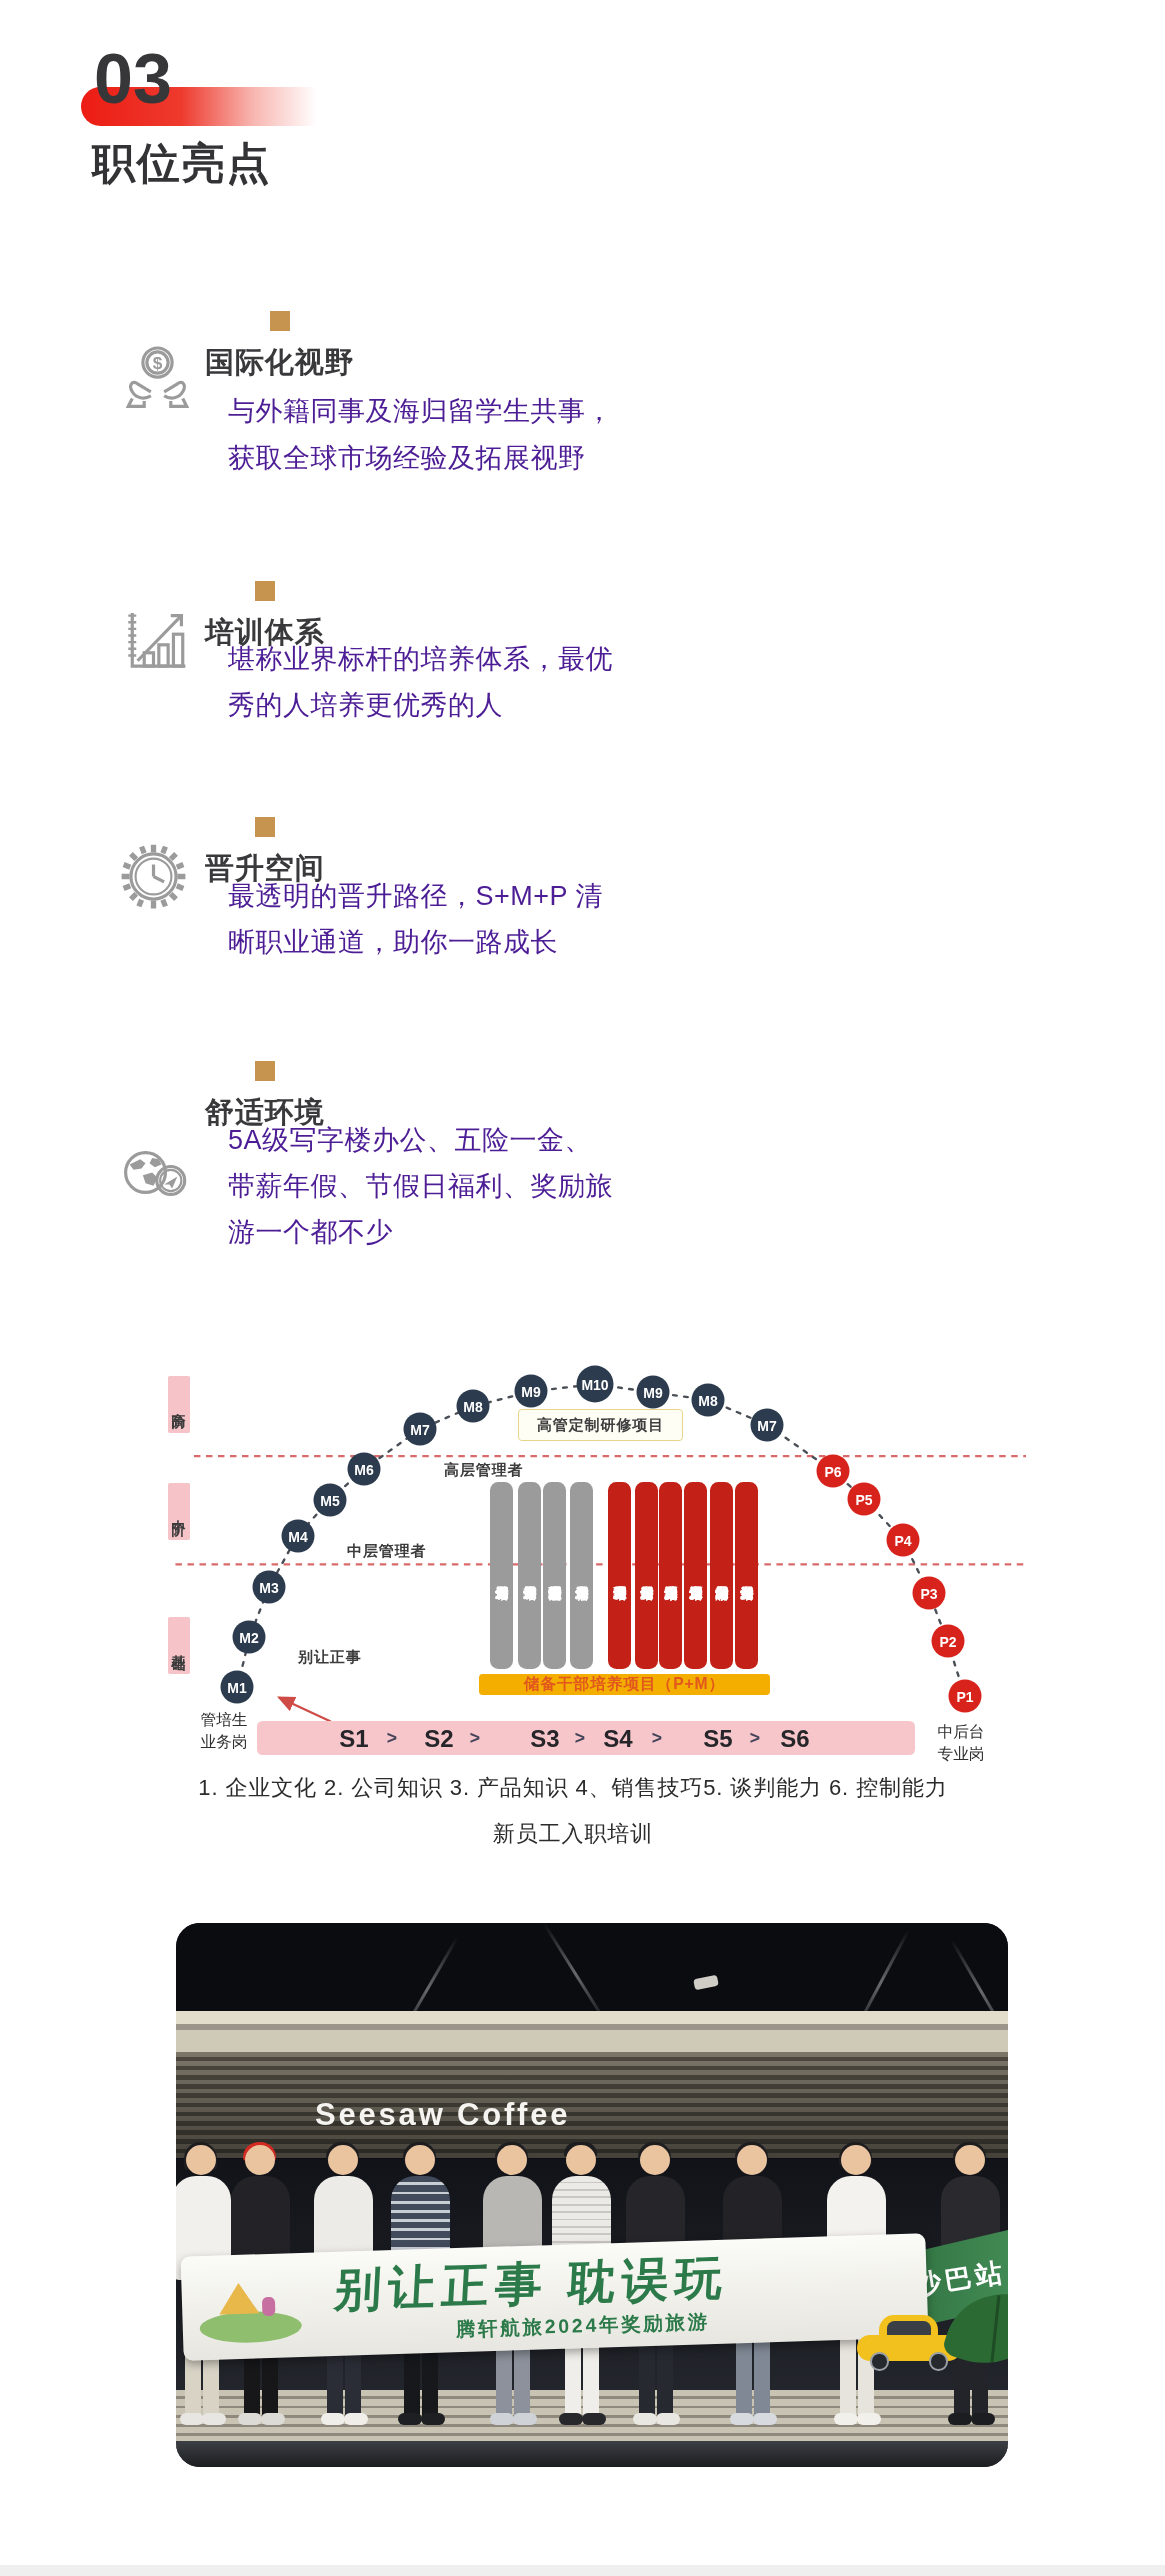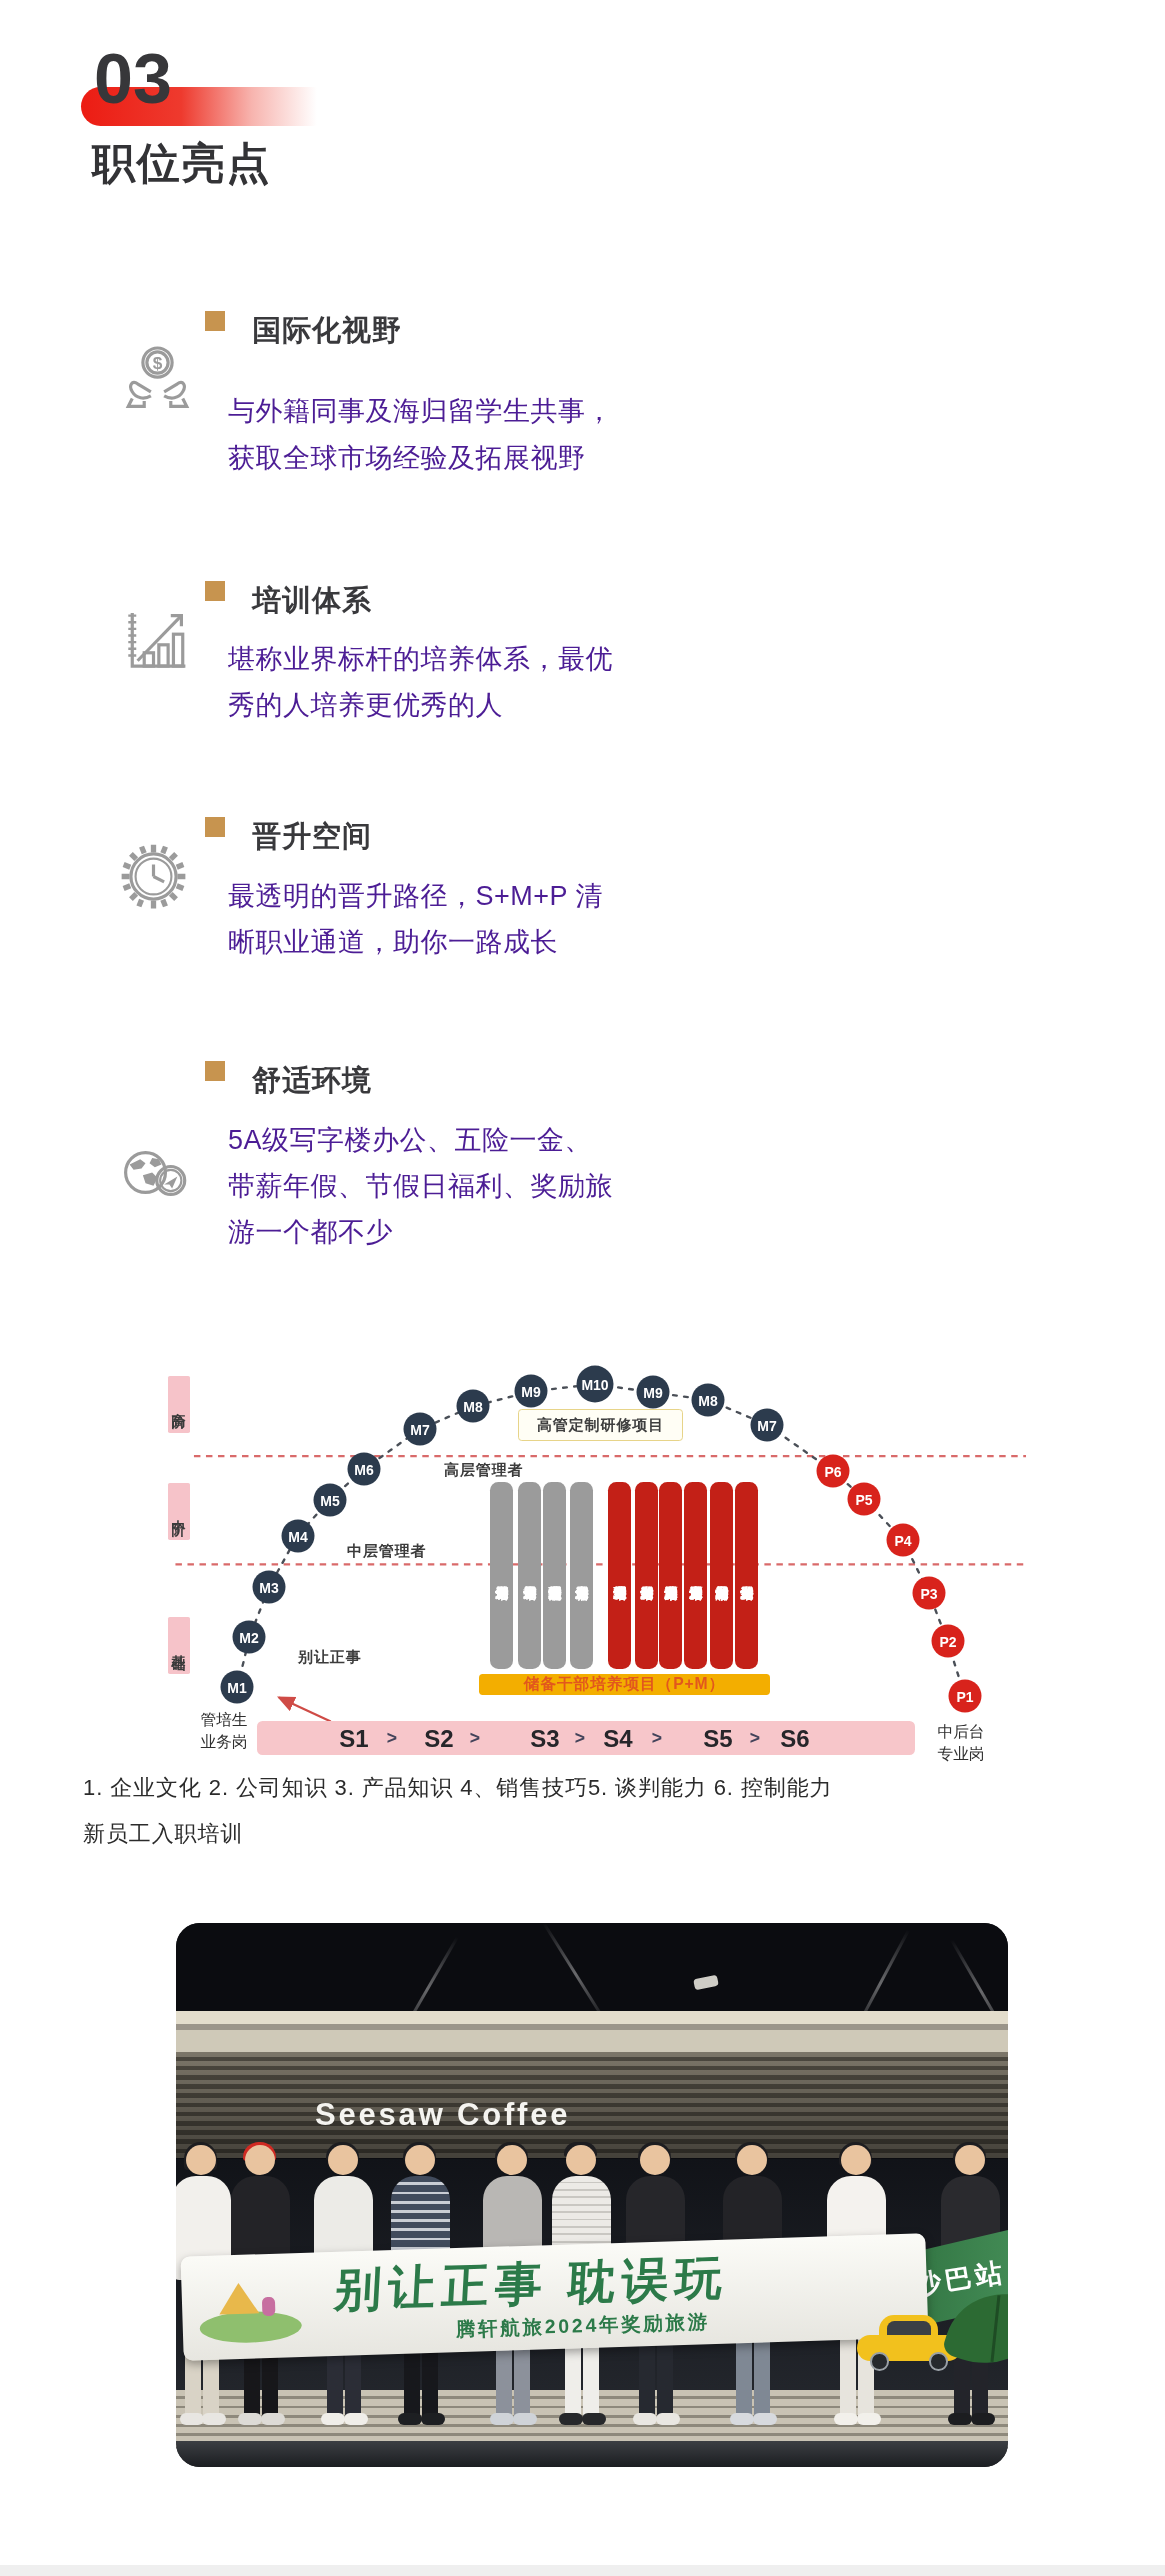--- a/index.html
+++ b/index.html
@@ -5,21 +5,21 @@
   html,body{margin:0;padding:0;background:#fff;}
   .page{position:relative;width:1165px;height:2576px;background:#ffffff;overflow:hidden;
         font-family:"Liberation Sans","DejaVu Sans",sans-serif;color:#3a3a3c;}
   .abs{position:absolute;}
   
   .hdr-bar{left:81px;top:87px;width:251px;height:39px;border-radius:19.4px;
     background:linear-gradient(90deg,#ec1c13 0%,#ee3a2e 40%,rgba(241,118,108,.55) 68%,rgba(255,255,255,0) 94%);}
   .hdr-num{left:94px;top:33px;font-size:70px;font-weight:800;color:#37373a;line-height:92px;}
   .hdr-title{left:92px;top:135px;font-size:43px;font-weight:800;color:#333336;letter-spacing:1.8px;}
   
-  .feat-head{display:flex;gap:27px;}
+  .feat-head{display:flex;align-items:center;gap:12px;flex-direction:column;}
   .bullet{width:20.3px;height:20.3px;background:#c7944f;}
   .feat-title{font-size:29px;font-weight:800;color:#39393c;letter-spacing:0.9px;}
   .feat-line{font-size:27px;color:#4c1d95;line-height:46px;letter-spacing:0.5px;}
   .ficon{width:85px;height:85px;}
   
   .diag{left:83px;top:1359px;width:980px;height:518px;}
   .m-node,.p-node{position:absolute;width:33px;height:33px;border-radius:50%;color:#fff;
     font-weight:700;font-size:14px;display:flex;align-items:center;justify-content:center;
     transform:translate(-50%,-50%);}
   .m-node{background:#2c3b4d;}
@@ -37,21 +37,21 @@
     font-size:13px;font-weight:600;}
   .vbar.g{background:#9b9b9b;}
   .vbar.r{background:#c32017;}
   .goldbar{position:absolute;left:396px;top:315px;width:291px;height:21px;background:#f3ae00;
     border-radius:3.7px;display:flex;align-items:center;justify-content:center;
     font-size:15.7px;font-weight:700;color:#e2571d;letter-spacing:0.9px;}
   .sbar{position:absolute;left:174px;top:362px;width:658px;height:34px;background:#f7c6ca;border-radius:5.5px;}
   .s-label{position:absolute;top:3.7px;transform:translateX(-50%);font-size:24px;font-weight:600;color:#26262a;}
   .s-chev{position:absolute;top:7.4px;transform:translateX(-50%);font-size:17.6px;font-weight:700;color:#43435a;}
   .role{position:absolute;font-size:15.7px;line-height:22px;color:#2f2f2f;text-align:center;width:83px;transform:translateX(-50%);}
-  .dcap{position:absolute;left:0;width:980px;font-size:22px;color:#2b2b2b;letter-spacing:0.9px;}
+  .dcap{position:absolute;left:0;width:980px;text-align:center;font-size:22px;color:#2b2b2b;letter-spacing:0.9px;}
   
   .photo{left:176px;top:1923px;width:832px;height:544px;border-radius:24px;overflow:hidden;background:#0b0c10;}
   .ph-sky{left:0;top:0;width:832px;height:185px;background:#0b0c10;}
   .streak{position:absolute;width:2.8px;height:120px;opacity:.45;
     background:linear-gradient(rgba(255,255,255,0),rgba(255,255,255,.85),rgba(255,255,255,0));}
   .ph-tile{left:0;top:88px;width:832px;height:42px;
     background:linear-gradient(180deg,#e3ddcc 0 13px,#9b958a 13px 18.5px,#cfc9b8 18.5px 42px);}
   .ph-louver{left:0;top:129px;width:832px;height:106px;
     background:repeating-linear-gradient(180deg,#7c7669 0 4.6px,#4c483f 4.6px 9.2px);}
   .ph-louver::after{content:"";position:absolute;inset:0;background:linear-gradient(180deg,rgba(0,0,0,0),rgba(0,0,0,.45));}

